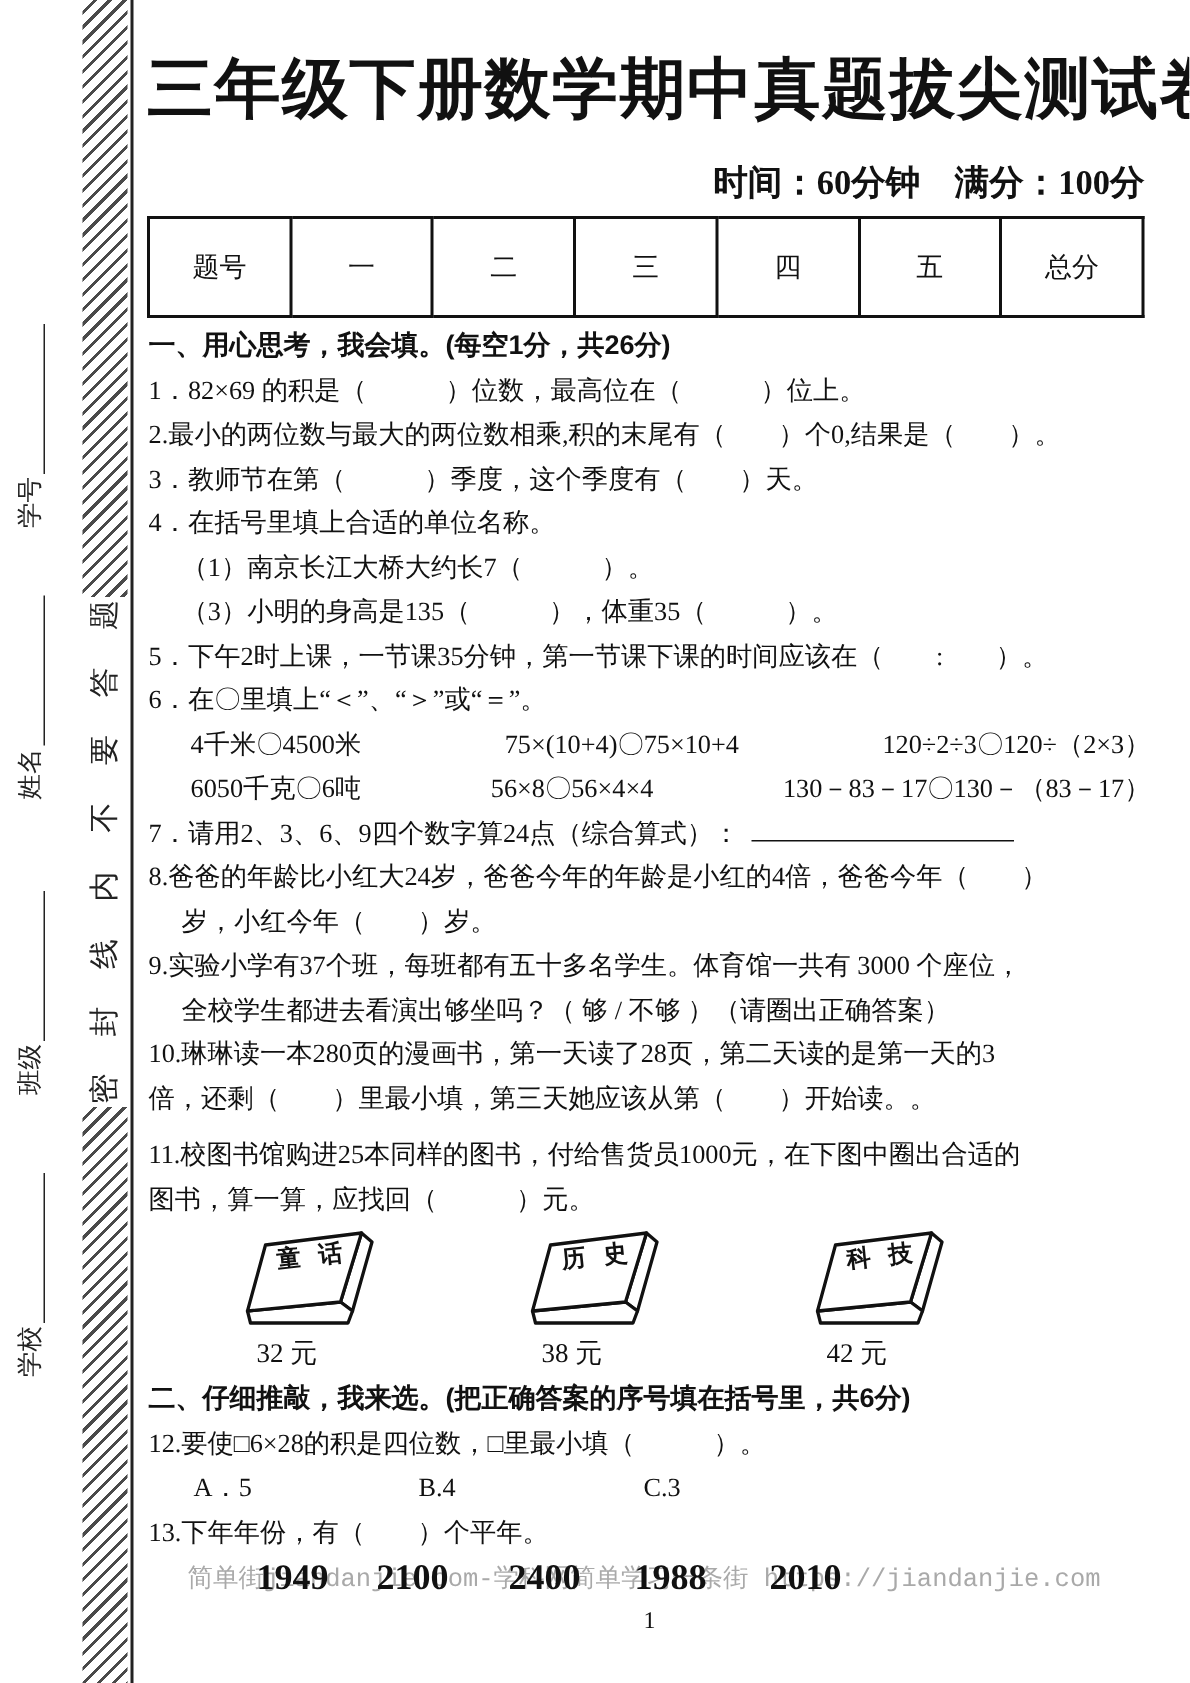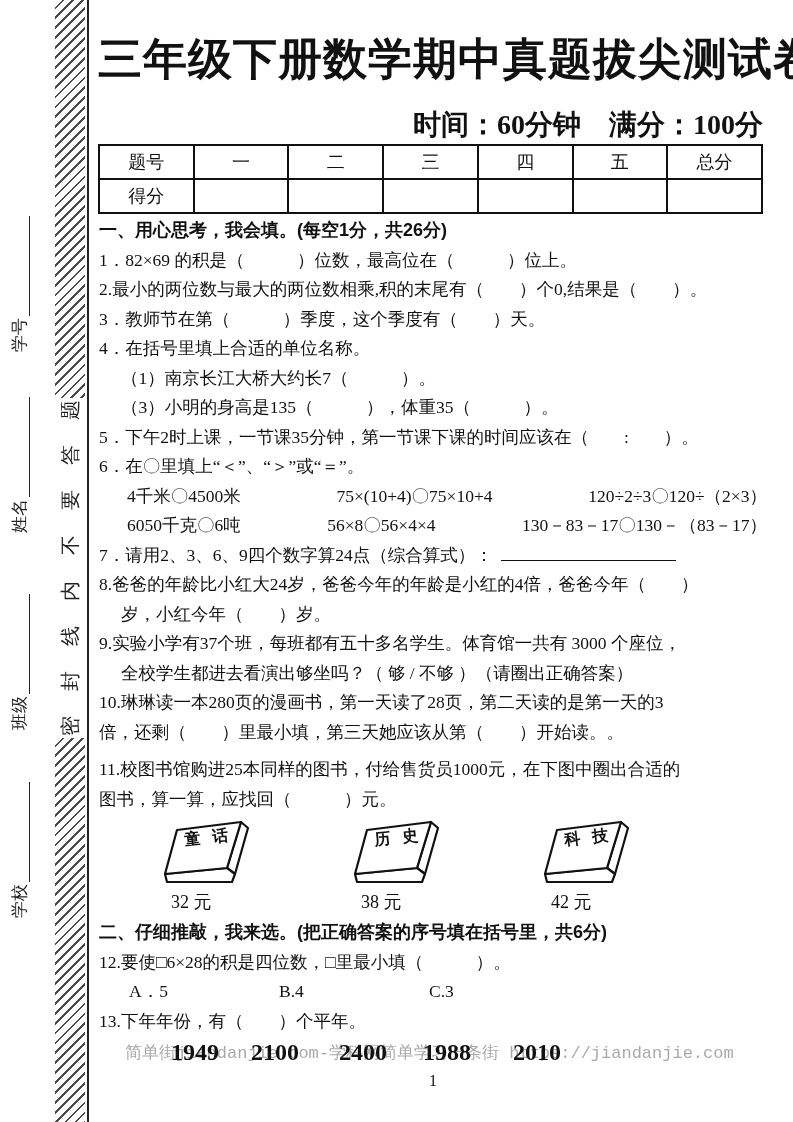--- a/index.html
+++ b/index.html
@@ -21,26 +21,26 @@
   .sf-label{font-size:17px;color:#222;line-height:20px;white-space:nowrap;}
   .sf-line{flex:0 0 100px;height:19px;border-bottom:1.5px solid #222;margin-left:2px;}
   .side-field.f0{top:264px;} .side-field.f1{top:445px;}
   .side-field.f2{top:642px;} .side-field.f3{top:830px;}
 
   
   .title{position:absolute;left:98px;top:30px;width:665px;text-align:center;
          font-family:"Liberation Sans","DejaVu Sans",sans-serif;
          font-size:44px;font-weight:900;letter-spacing:1px;white-space:nowrap;}
   .meta{position:absolute;left:98px;top:106px;width:665px;text-align:right;
-        font-size:28px;font-weight:bold;}
+        font-size:23px;font-weight:bold;}
 
   
   table.score{position:absolute;left:98px;top:144px;width:665px;height:67px;
               border-collapse:collapse;table-layout:fixed;}
-  table.score td{border:2px solid #111;text-align:center;font-size:18px;height:32px;padding:0;}
+  table.score td{border:2px solid #111;text-align:center;font-size:18px;height:32px;padding:16px;}
 
   
   .content{position:absolute;left:99px;top:216px;width:668px;font-size:17.5px;line-height:29.5px;}
   .content p{margin:0;white-space:nowrap;}
   .h-sec{font-family:"Liberation Sans","DejaVu Sans",sans-serif;font-weight:bold;font-size:18px;}
   .cmp-row{display:flex;margin-left:28px;width:640px;justify-content:space-between;white-space:nowrap;}
   .blank-line{display:inline-block;width:175px;border-bottom:1.5px solid #111;height:18px;
               vertical-align:baseline;margin-left:8px;}
   .indent1{padding-left:22px;}
 
@@ -102,29 +102,20 @@
   <table class="score">
     <tbody>
         <tr>
       <td>题号</td>
       <td>一</td>
       <td>二</td>
       <td>三</td>
       <td>四</td>
       <td>五</td>
       <td>总分</td>
-    </tr>
-    <tr>
-      <td>得分</td>
-      <td></td>
-      <td></td>
-      <td></td>
-      <td></td>
-      <td></td>
-      <td></td>
     </tr>
   </tbody>
     </table>
 
   <div class="content">
     <p class="h-sec">一、用心思考，我会填。(每空1分，共26分)</p>
     <p>1．82×69 的积是（　　　）位数，最高位在（　　　）位上。</p>
     <p>2.最小的两位数与最大的两位数相乘,积的末尾有（　　）个0,结果是（　　）。</p>
     <p>3．教师节在第（　　　）季度，这个季度有（　　）天。</p>
     <p>4．在括号里填上合适的单位名称。</p>

